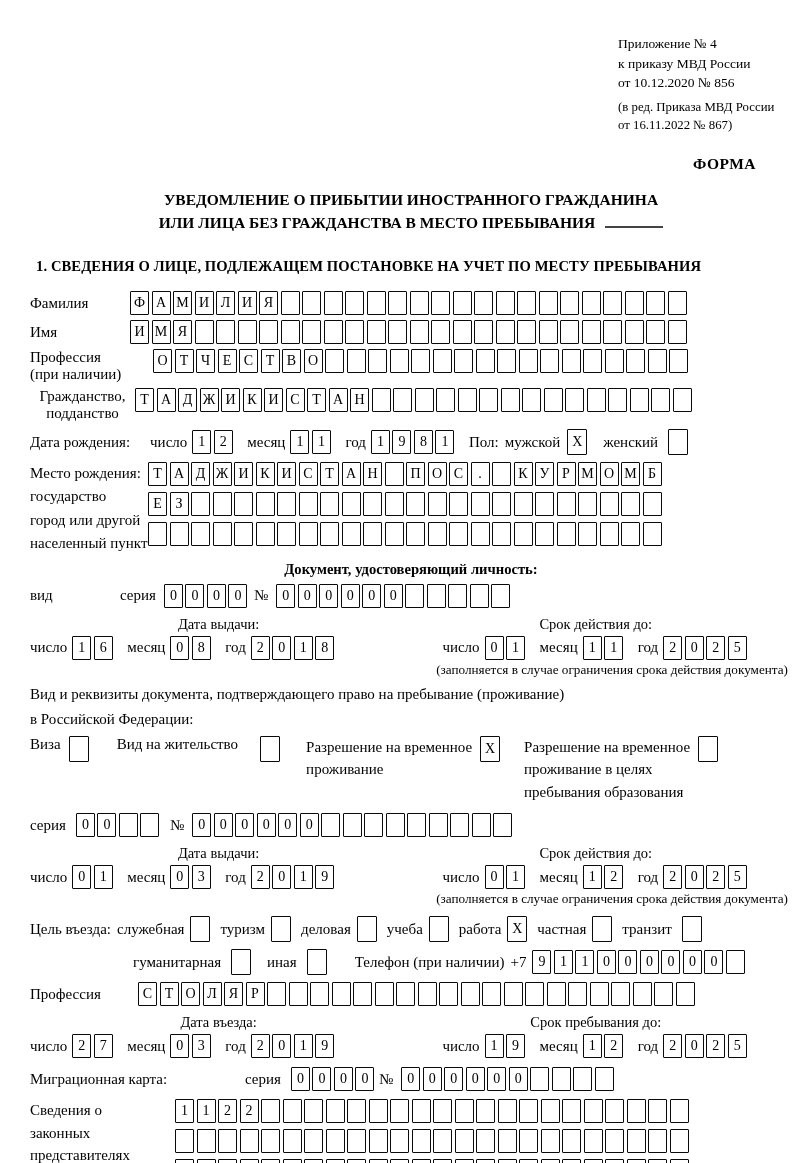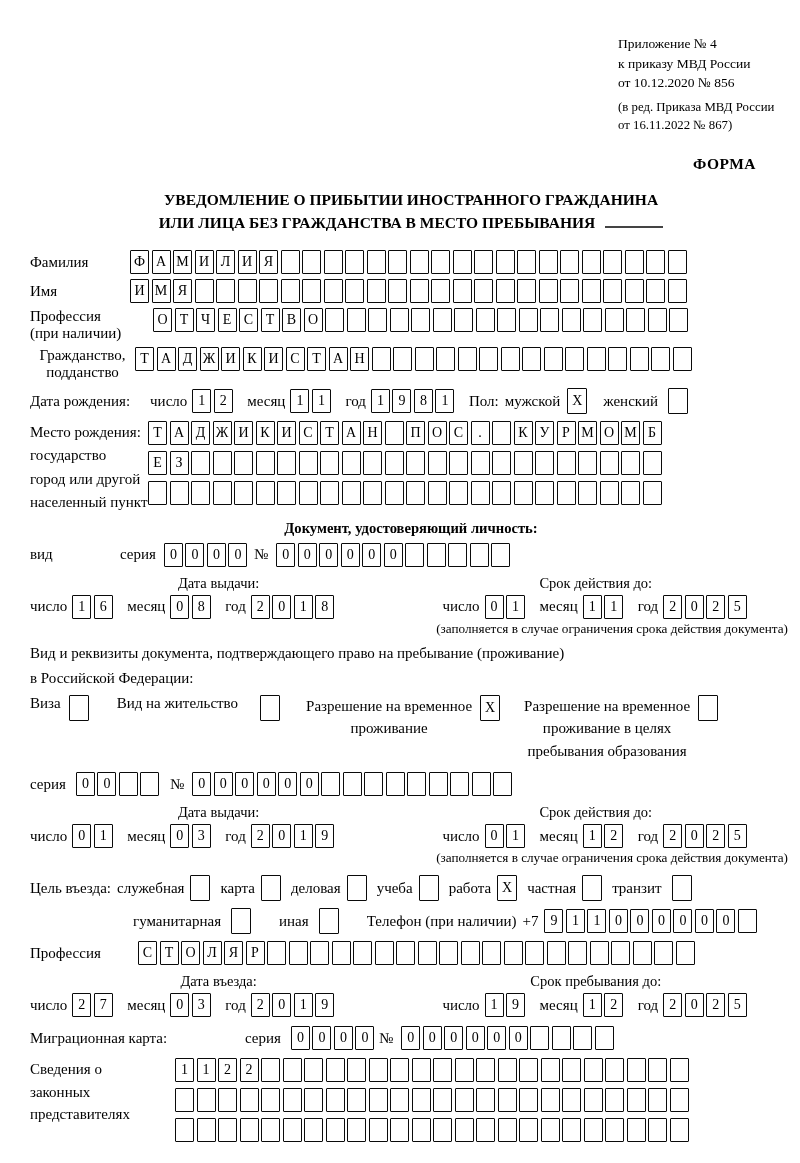--- a/index.html
+++ b/index.html
@@ -48,21 +48,21 @@
   .dg .gap{margin-left:12px;}
   .dhalf.r .dg{justify-content:center;}
   .note{margin-top:2px;text-align:right;font-size:13.2px;padding-right:4px;}
 
   .plain{margin-top:8px;font-size:15px;}
 
   
   .opts{display:flex;align-items:flex-start;margin-top:8px;}
   .pair{display:flex;align-items:flex-start;margin-right:14px;}
   .pair .t{margin-right:8px;}
-  .optcol{display:inline-block;text-align:center;line-height:1.5;margin-right:8px;}
+  .optcol{display:inline-block;text-align:left;line-height:1.5;margin-right:8px;}
   .cbx .cell{margin-right:0;height:26px;width:20px;line-height:23px;}
 
   .purpose .t{margin-right:6px;}
   .purpose .pair{margin-right:10px;align-items:center;}
   .indent{margin-left:103px;}
   .phone-lbl{margin:0 14px 0 18px;}
   .pref{margin-right:7px;}
 </style>
 </head>
 <body>
@@ -77,20 +77,21 @@
     <div class="amend">от 16.11.2022 № 867)</div>
   </div>
 
   <div class="forma">ФОРМА</div>
 
   <div class="title">УВЕДОМЛЕНИЕ О ПРИБЫТИИ ИНОСТРАННОГО ГРАЖДАНИНА</div>
   <div class="title" style="margin-top:2px;">
     <span>ИЛИ ЛИЦА БЕЗ ГРАЖДАНСТВА В МЕСТО ПРЕБЫВАНИЯ</span><span class="blank-line"></span>
   </div>
 
+  <div class="sect">1. СВЕДЕНИЯ О ЛИЦЕ, ПОДЛЕЖАЩЕМ ПОСТАНОВКЕ НА УЧЕТ ПО МЕСТУ ПРЕБЫВАНИЯ</div>
 
   <div class="row" style="margin-top:16px;">
     <span class="lbl w100">Фамилия</span>
     <span class="cells"><span class="cell">Ф</span><span class="cell">А</span><span class="cell">М</span><span class="cell">И</span><span class="cell">Л</span><span class="cell">И</span><span class="cell">Я</span><span class="cell"></span><span class="cell"></span><span class="cell"></span><span class="cell"></span><span class="cell"></span><span class="cell"></span><span class="cell"></span><span class="cell"></span><span class="cell"></span><span class="cell"></span><span class="cell"></span><span class="cell"></span><span class="cell"></span><span class="cell"></span><span class="cell"></span><span class="cell"></span><span class="cell"></span><span class="cell"></span><span class="cell"></span></span>
   </div>
 
   <div class="row">
     <span class="lbl w100">Имя</span>
     <span class="cells"><span class="cell">И</span><span class="cell">М</span><span class="cell">Я</span><span class="cell"></span><span class="cell"></span><span class="cell"></span><span class="cell"></span><span class="cell"></span><span class="cell"></span><span class="cell"></span><span class="cell"></span><span class="cell"></span><span class="cell"></span><span class="cell"></span><span class="cell"></span><span class="cell"></span><span class="cell"></span><span class="cell"></span><span class="cell"></span><span class="cell"></span><span class="cell"></span><span class="cell"></span><span class="cell"></span><span class="cell"></span><span class="cell"></span><span class="cell"></span></span>
   </div>
@@ -240,21 +241,21 @@
   </div>
   <div class="note">(заполняется в случае ограничения срока действия документа)</div>
 
   <div class="row purpose" style="margin-top:9px;">
     <span class="t">Цель въезда:</span>
     <span class="pair">
         <span class="t">служебная</span>
         <span class="cells cbx"><span class="cell"></span></span>
       </span>
     <span class="pair">
-        <span class="t">карта</span>
+        <span class="t">туризм</span>
         <span class="cells cbx"><span class="cell"></span></span>
       </span>
     <span class="pair">
         <span class="t">деловая</span>
         <span class="cells cbx"><span class="cell"></span></span>
       </span>
     <span class="pair">
         <span class="t">учеба</span>
         <span class="cells cbx"><span class="cell"></span></span>
       </span>
@@ -271,21 +272,21 @@
         <span class="cells cbx"><span class="cell"></span></span>
       </span>
   </div>
 
   <div class="row purpose indent" style="margin-top:7px;">
     <span class="pair">
         <span class="t" style="margin-right:10px;">гуманитарная</span>
         <span class="cells cbx"><span class="cell"></span></span>
       </span>
     <span class="pair">
-        <span class="t" style="margin-left:18px;margin-right:10px;">иная</span>
+        <span class="t" style="margin-left:6px;margin-right:10px;">иная</span>
         <span class="cells cbx"><span class="cell"></span></span>
       </span>
     <span class="t phone-lbl">Телефон (при наличии)</span>
     <span class="t pref">+7</span>
     <span class="cells"><span class="cell">9</span><span class="cell">1</span><span class="cell">1</span><span class="cell">0</span><span class="cell">0</span><span class="cell">0</span><span class="cell">0</span><span class="cell">0</span><span class="cell">0</span><span class="cell"></span></span>
   </div>
 
   <div class="row" style="margin-top:7px;">
     <span class="lbl" style="width:108px;">Профессия</span>
     <span class="cells"><span class="cell">С</span><span class="cell">Т</span><span class="cell">О</span><span class="cell">Л</span><span class="cell">Я</span><span class="cell">Р</span><span class="cell"></span><span class="cell"></span><span class="cell"></span><span class="cell"></span><span class="cell"></span><span class="cell"></span><span class="cell"></span><span class="cell"></span><span class="cell"></span><span class="cell"></span><span class="cell"></span><span class="cell"></span><span class="cell"></span><span class="cell"></span><span class="cell"></span><span class="cell"></span><span class="cell"></span><span class="cell"></span><span class="cell"></span><span class="cell"></span></span>

